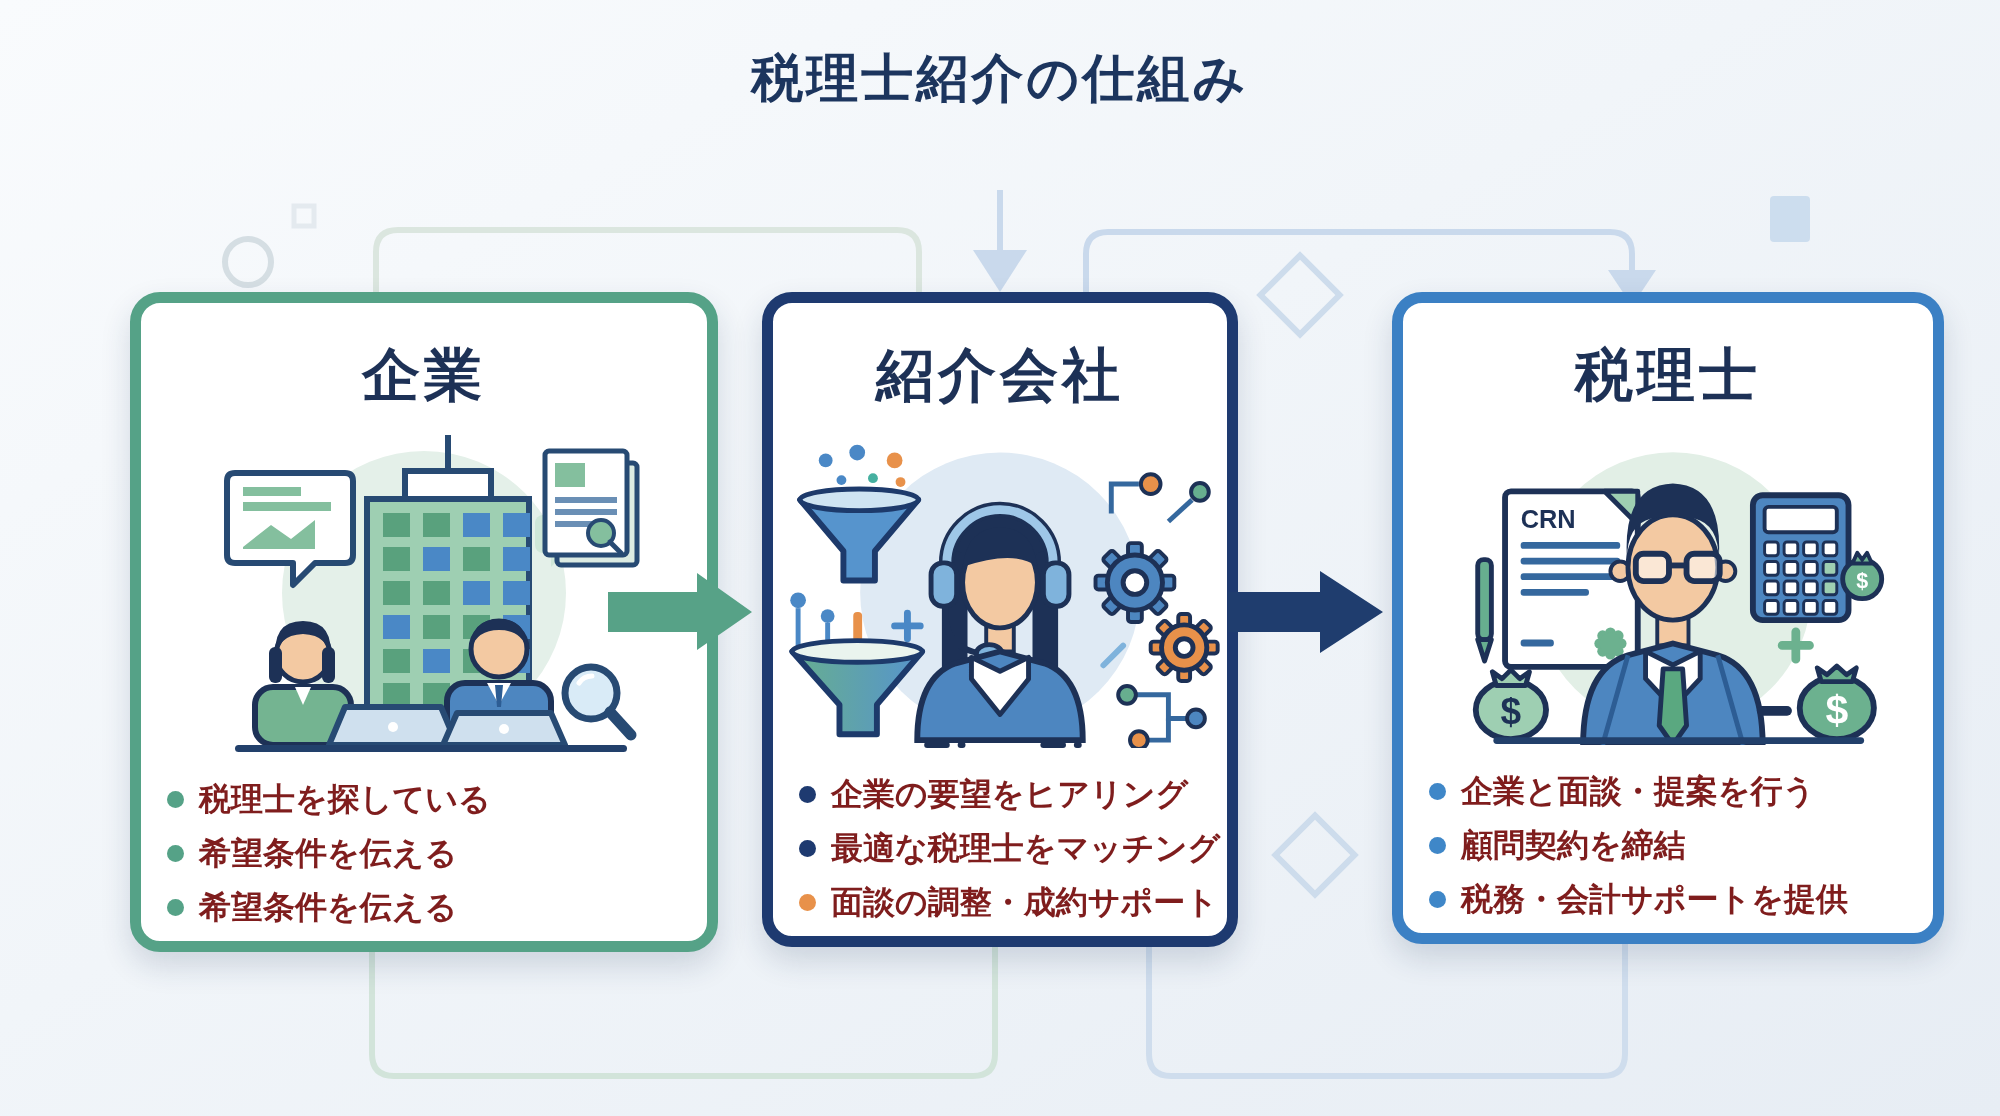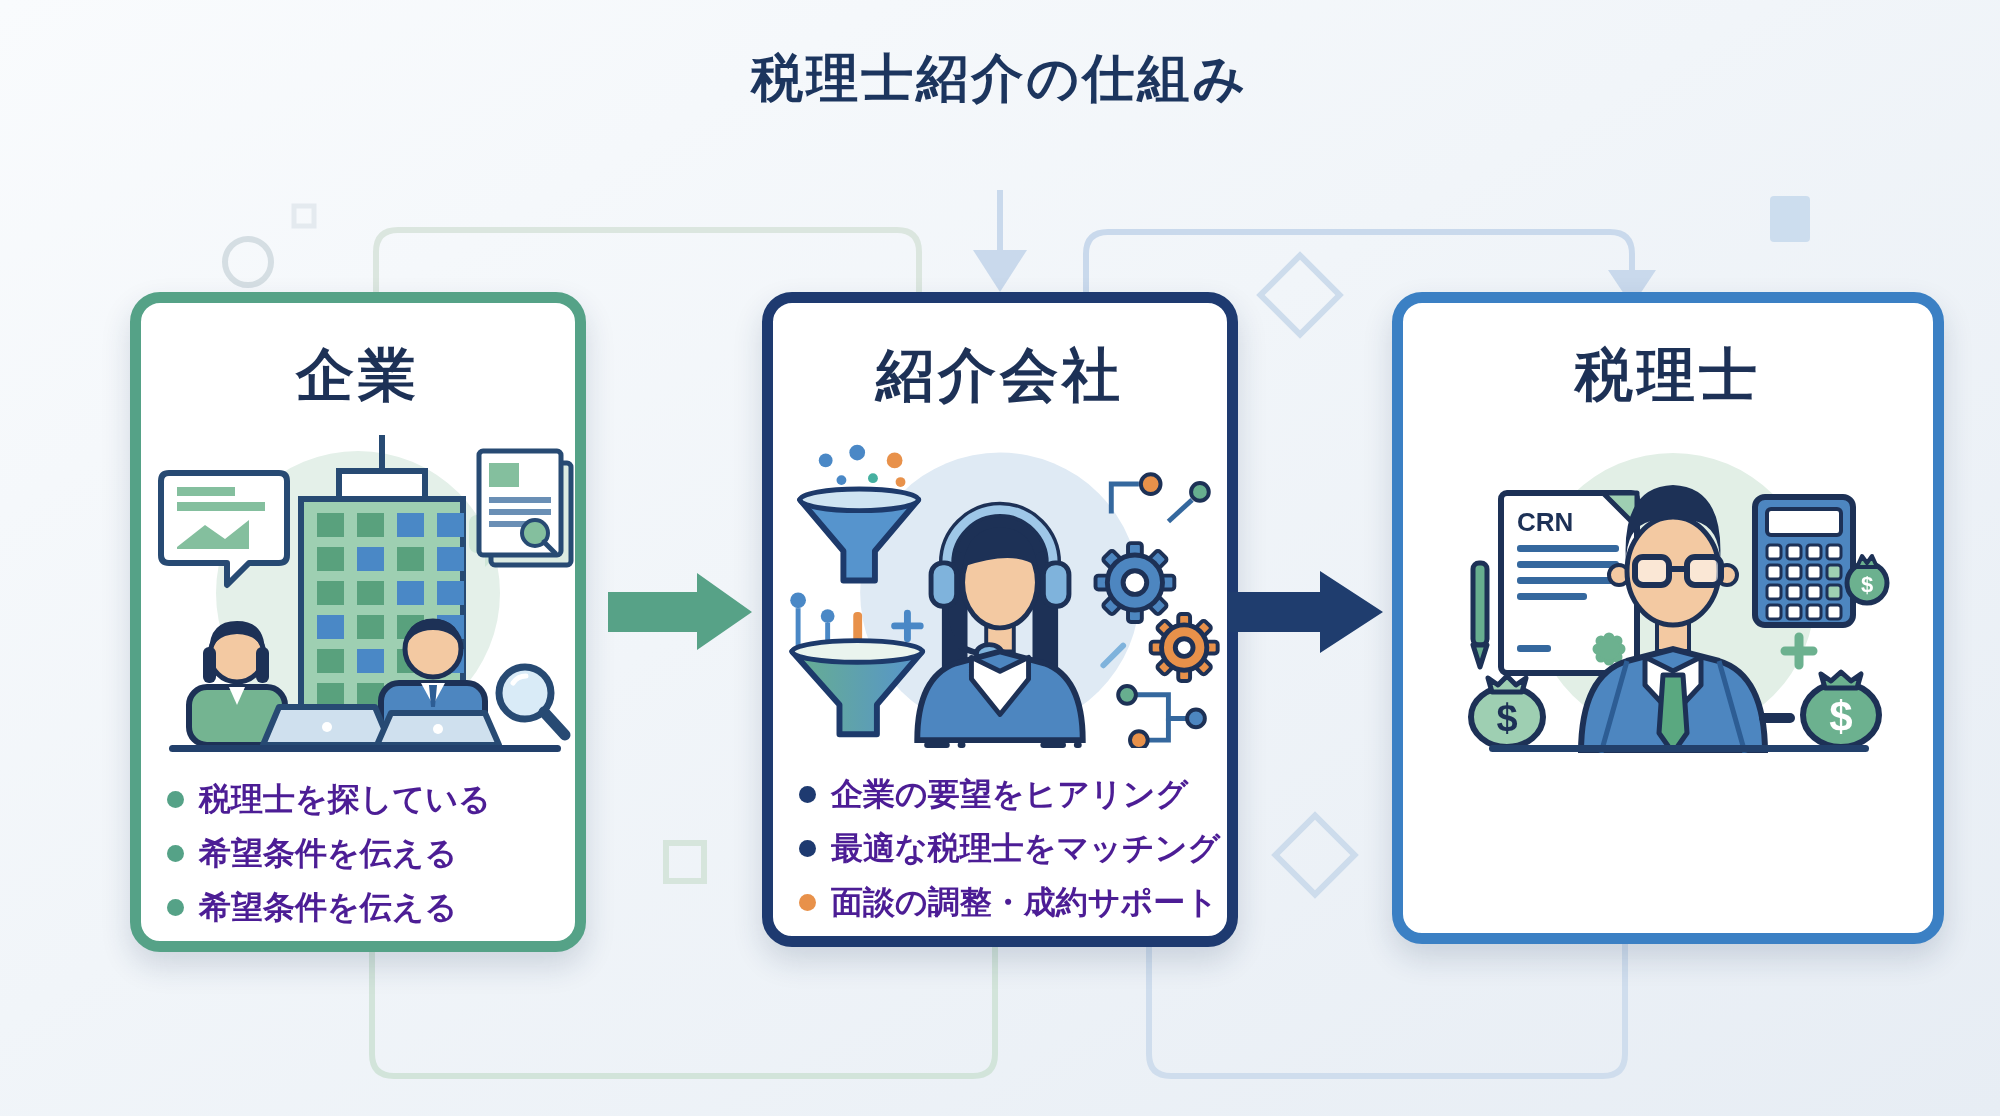--- a/index.html
+++ b/index.html
@@ -21,36 +21,36 @@
   svg.arrows { z-index: 3; }
   .card {
     position: absolute; top: 292px;
     background: #ffffff;
     border: 11px solid #888;
     border-radius: 30px;
     box-shadow: 0 14px 30px rgba(22,48,88,0.16);
     box-sizing: border-box;
     display: flex; flex-direction: column; align-items: center;
   }
-  #card1 { left: 130px;  width: 456px; height: 660px; }
+  #card1 { left: 130px;  width: 588px; height: 660px; }
   #card2 { left: 762px;  width: 476px; height: 655px; }
   #card3 { left: 1392px; width: 552px; height: 652px; }
   .card-title {
     margin: 34px 0 0 0;
     font-size: 58px; font-weight: bold; color: #1d3156; letter-spacing: 4px;
     text-align: center;
   }
   .illus { display: block; margin-top: 8px; }
   .bullets {
     list-style: none; margin: 26px 0 0 0; padding: 0 14px 0 26px;
     align-self: stretch;
   }
   .bullet {
     display: flex; align-items: center; gap: 15px;
-    font-size: 32px; font-weight: bold; color: #4c1d95;
+    font-size: 32px; font-weight: bold; color: #7f1d1d;
     line-height: 40px; margin-bottom: 14px; white-space: nowrap;
   }
   .dot { width: 17px; height: 17px; border-radius: 50%; flex: none; background: #888; }
 </style>
 </head>
 <body>
 
 <div class="stage">
 
   <svg class="deco" width="2000" height="1116" viewBox="0 0 2000 1116">
@@ -359,20 +359,34 @@
         <text x="0" y="14" text-anchor="middle" font-size="38" font-weight="bold" fill="#1d3156">$</text>
       </g>
       <g transform="translate(398,292)">
         <ellipse rx="38" ry="32" fill="#6cb18f" stroke="#1d3156" stroke-width="6"></ellipse>
         <path d="M-16 -27 L-20 -41 L-10 -34 L0 -43 L10 -34 L20 -41 L16 -27 Z" fill="#6cb18f" stroke="#1d3156" stroke-width="5" stroke-linejoin="round"></path>
         <text x="0" y="16" text-anchor="middle" font-size="42" font-weight="bold" fill="#fff">$</text>
       </g>
       <rect x="316" y="290" width="36" height="10" rx="5" fill="#1d3156"></rect>
       <rect x="46" y="322" width="380" height="7" rx="3.5" fill="#22406b"></rect>
     </svg>
+    <ul class="bullets">
+      <li class="bullet">
+        <span class="dot" style="background-color: rgb(63, 135, 200);"></span>
+        <span>企業と面談・提案を行う</span>
+        </li>
+      <li class="bullet">
+        <span class="dot" style="background-color: rgb(63, 135, 200);"></span>
+        <span>顧問契約を締結</span>
+        </li>
+      <li class="bullet">
+        <span class="dot" style="background-color: rgb(63, 135, 200);"></span>
+        <span>税務・会計サポートを提供</span>
+        </li>
+    </ul>
   </section>
 
   <svg class="arrows" width="2000" height="1116" viewBox="0 0 2000 1116">
     <polygon points="608,592 697,592 697,573 752,612 697,650 697,632 608,632" fill="#57a287"></polygon>
     <polygon points="1228,592 1320,592 1320,571 1383,612 1320,653 1320,632 1228,632" fill="#1f3d6e"></polygon>
   </svg>
 
 </div>
 
 </body></html>

